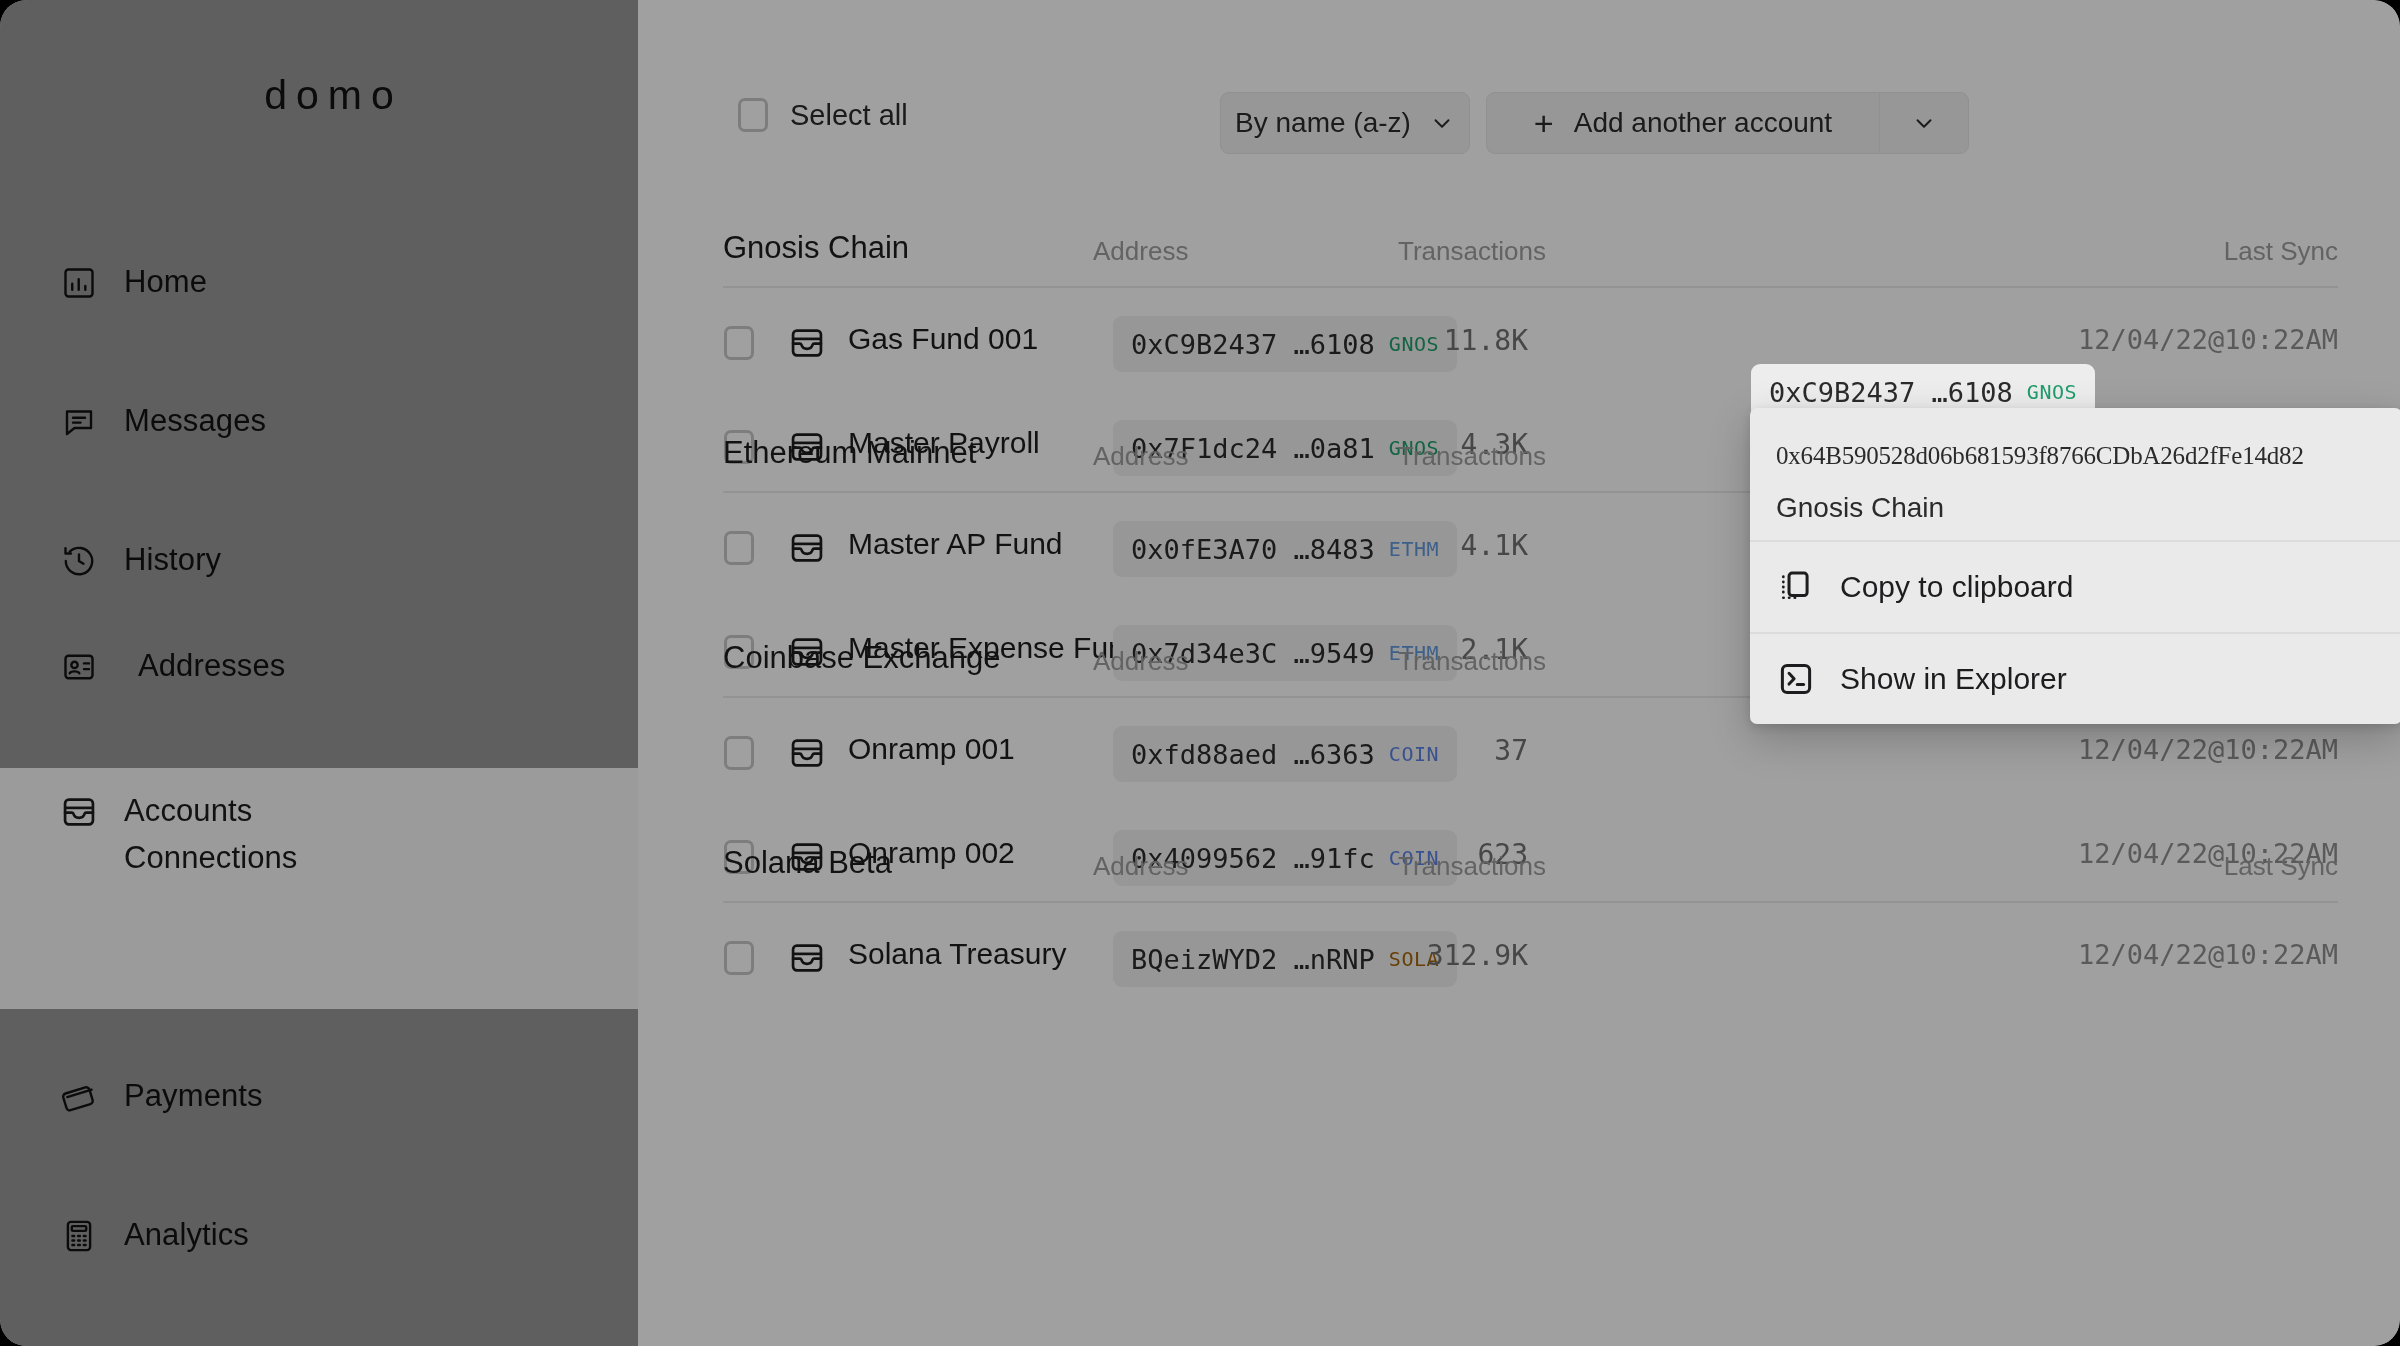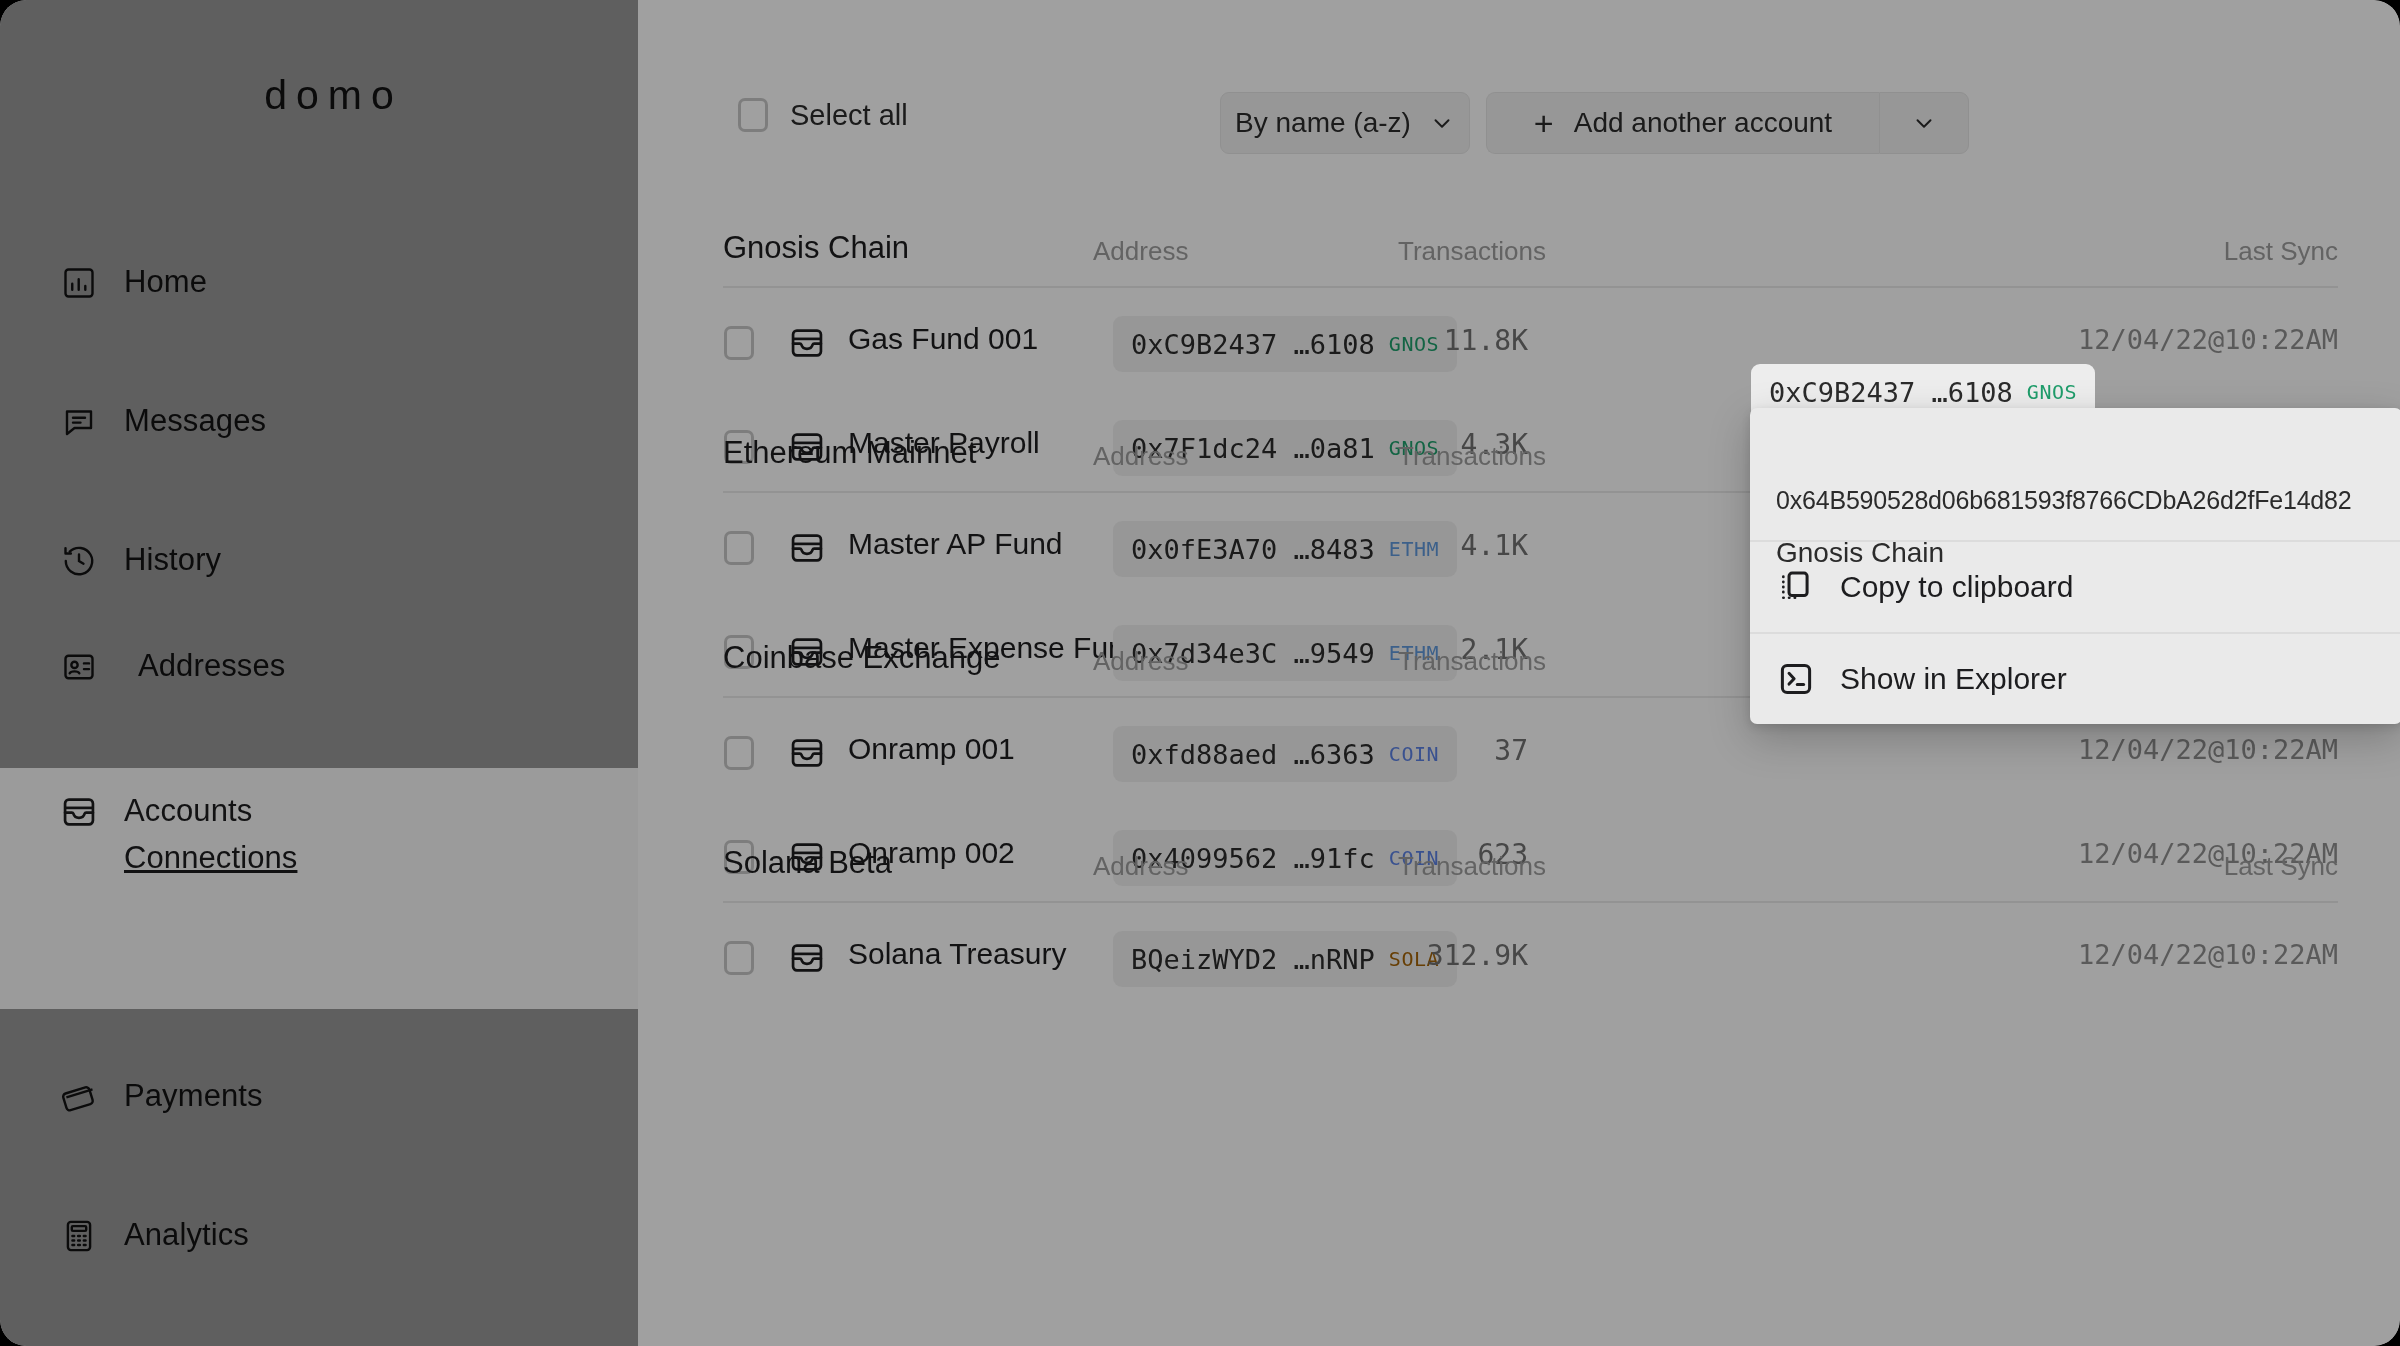--- a/index.html
+++ b/index.html
@@ -54,21 +54,21 @@
     display: flex; align-items: center; justify-content: center;
     flex: 0 0 38px;
   }
   .nav-item .nav-lbl {
     font-size: 31px;
     color: #1d1d1f;
     white-space: nowrap;
     letter-spacing: 0.1px;
   }
   .nav-item.sub { left: 60px; }
-  .nav-item.sub .nav-lbl { color: #1d1d1f; text-decoration: underline; }
+  .nav-item.sub .nav-lbl { color: #1d1d1f; }
 
   
   .dim {
     position: absolute;
     left: 0;
     width: 638px;
     background: rgba(0,0,0,0.62);
     pointer-events: none;
   }
   #dim-top    { top: 0;     height: 768px; border-radius: 26px 0 0 0; }
@@ -241,25 +241,24 @@
     border-radius: 7px;
     box-shadow: 0 14px 42px rgba(0,0,0,0.22), 0 3px 10px rgba(0,0,0,0.12);
     z-index: 60;
     overflow: hidden;
   }
   #popup-info {
     padding: 34px 26px 28px 26px;
     height: 132px;
   }
   #popup-address {
-    font-family: Liberation Sans, sans-serif;
+    font-family: Liberation Serif, serif;
     font-size: 25px; color: #2b2b2b;
     letter-spacing: -0.2px;
     white-space: nowrap;
-    margin-top: 44px;
   }
   #popup-chain {
     margin-top: 22px;
     font-size: 28px; color: #2b2b2b;
   }
   .popup-sep { height: 2px; background: #dcdcdc; }
   .popup-item {
     height: 90px;
     display: flex; align-items: center;
     padding: 0 26px; gap: 24px;

